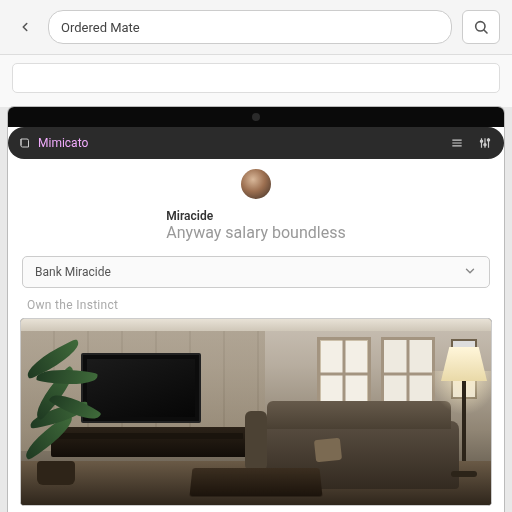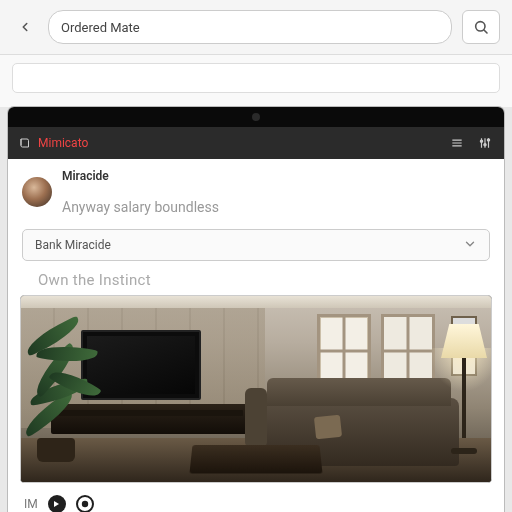--- a/index.html
+++ b/index.html
@@ -12,36 +12,36 @@
   .search-btn { width:38px; height:34px; border:1px solid #ccc; border-radius:6px; background:#fff; display:flex; align-items:center; justify-content:center; color:#555; cursor:pointer; }
 
   .secondary-bar { background:#f9f9f9; padding:8px 12px 14px; }
   .secondary-box { height:30px; border:1px solid #ddd; border-radius:5px; background:#fff; }
 
   
   .app-window { margin: 0 8px; background:#fff; border-radius:6px 6px 0 0; overflow:hidden; box-shadow: 0 0 0 1px #bbb; }
   .window-top { height:20px; background:#0a0a0a; display:flex; align-items:center; justify-content:center; }
   .notch { width:8px; height:8px; background:#2a2a2a; border-radius:50%; }
 
-  .app-header { background:#2b2b2b; color:#ef4444; height:32px; display:flex; align-items:center; padding:0 10px; gap:8px; font-size:12px; }
+  .app-header { background:#2b2b2b; color:#f0abfc; height:32px; display:flex; align-items:center; padding:0 10px; gap:8px; font-size:12px;border-radius:16px; }
   .app-header .title-area { display:flex; align-items:center; gap:6px; flex:1; }
   .app-header .title-icon { width:14px; height:14px; display:flex; align-items:center; justify-content:center; color:#ccc; }
   .app-header .hicons { display:flex; gap:10px; }
   .app-header .hicon { width:18px; height:18px; display:flex; align-items:center; justify-content:center; color:#ccc; cursor:pointer; }
 
-  .profile-row { display:flex; align-items:center; gap:10px; padding:10px 14px; }
+  .profile-row { display:flex; align-items:center; gap:10px; padding:10px 0;flex-direction:column; }
   .avatar { width:30px; height:30px; border-radius:50%; background: radial-gradient(circle at 40% 35%, #d9b89a 0%, #9c6f50 45%, #3a2e26 100%); flex-shrink:0; }
   .profile-text .name { font-size:12px; color:#333; font-weight:600; }
-  .profile-text .sub { font-size:14px; color:#999;margin-top:16px; }
+  .profile-text .sub { font-size:16px; color:#999; }
 
   .dropdown-wrap { padding: 4px 14px 8px; }
   .dropdown { height:32px; border:1px solid #ccc; border-radius:5px; background:#fafafa; display:flex; align-items:center; justify-content:space-between; padding:0 12px; font-size:12px; color:#555; cursor:pointer; }
   .chev { color:#888; }
 
-  .caption { padding:2px 30px 6px; font-size:15px; color:#aaa; letter-spacing:.3px; }
+  .caption { padding:2px 19px 6px; font-size:12px; color:#aaa; letter-spacing:.3px; }
 
   .media-frame { margin:0 12px 6px; border:1px solid #ccc; border-radius:4px; overflow:hidden; background:#000; position:relative; height:188px; }
   .scene { position:absolute; inset:0; }
 
   
   .scene { background:
       linear-gradient(180deg, #c9c0b4 0%, #b7ad9f 25%, #908574 60%, #4b4439 100%);
   }
   .ceiling { position:absolute; top:0; left:0; right:0; height:12px; background:linear-gradient(180deg,#e8e2d6,#cfc7b8); }
   .floor { position:absolute; bottom:0; left:0; right:0; height:44px; background:linear-gradient(180deg,#6a5a46,#2f261c); }

